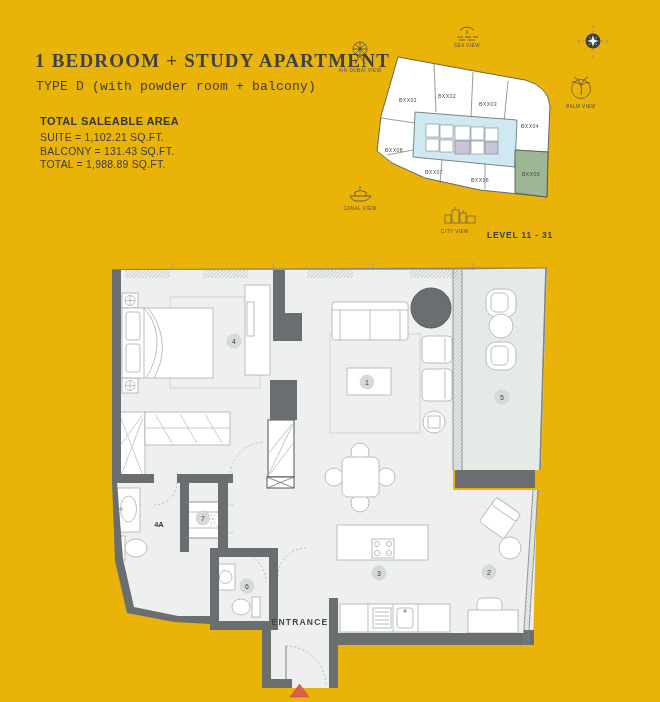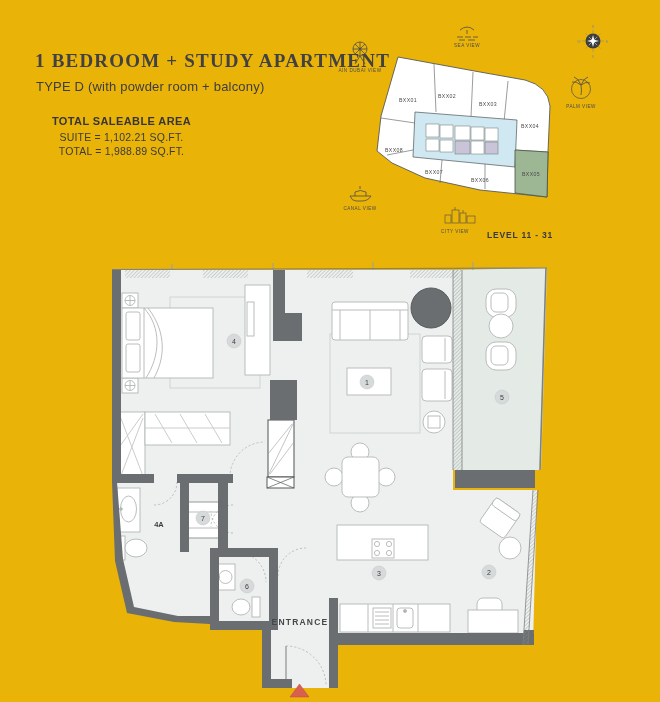--- a/index.html
+++ b/index.html
@@ -1,42 +1,43 @@
 <!DOCTYPE html>
 <html><head>
 <meta charset="utf-8">
 <style>
   html,body{margin:0;padding:0;background:#ffffff;}
   #page{position:relative;width:660px;height:702px;background:#eab308;overflow:hidden;
         font-family:"Liberation Sans",sans-serif;color:#3c3c3e;}
   .title{position:absolute;left:35px;top:50px;font-family:"Liberation Serif",serif;
          font-size:19px;font-weight:600;letter-spacing:1.2px;color:#414143;}
   .subtitle{position:absolute;left:36px;top:79px;font-size:13px;font-weight:500;
-            letter-spacing:.2px;color:#3d3d3f;}
-  .area-block{position:absolute;left:40px;top:115px;width:163px;text-align:center;}
+            letter-spacing:.2px;color:#3d3d3f;font-family:Liberation Mono, monospace;}
+  .area-block{position:absolute;left:40px;top:115px;width:163px;text-align:left;}
   .area-heading{font-size:11px;font-weight:700;letter-spacing:.4px;color:#363638;margin-bottom:4px;}
   .area-line{font-size:10.5px;line-height:13.5px;color:#3b3b3d;letter-spacing:.2px;}
   svg text{font-family:"Liberation Sans",sans-serif;}
   .unit-lbl{font-size:5.2px;letter-spacing:.4px;fill:#4c4c4c;}
   .view-lbl{font-size:4.6px;letter-spacing:.5px;fill:#4c4c4c;}
   .lvl-lbl{font-size:8.5px;font-weight:700;letter-spacing:.8px;fill:#3a3a3c;}
   .room-num{font-size:7px;fill:#3c3c3e;font-weight:500;}
   .ent-lbl{font-size:8.5px;font-weight:600;letter-spacing:1.2px;fill:#474749;}
   .compass-lbl{font-size:3.6px;fill:#8a8e8d;}
 </style>
 </head>
 <body>
 
 <div id="page">
 
   <div class="title">1 BEDROOM + STUDY APARTMENT</div>
   <div class="subtitle">TYPE D (with powder room + balcony)</div>
   <div class="area-block">
     <div class="area-heading">TOTAL SALEABLE AREA</div>
     <div class="area-line">SUITE = 1,102.21 SQ.FT.</div>
+    <div class="area-line">BALCONY = 131.43 SQ.FT.</div>
     <div class="area-line">TOTAL = 1,988.89 SQ.FT.</div>
   </div>
 
   <svg style="position:absolute;left:330px;top:0;" width="330" height="250" viewBox="0 0 330 250">
 
     <g>
       <path d="M68,57 L150,72 L195,80 Q218,86 220,106 L218,152 L217,197 L150,190 L95,178 L62,163 L47,151 L51,116 Z" fill="#ffffff" stroke="#55595a" stroke-width="0.9"></path>
       <path d="M104,64 L106,112 M143,72 L141,117 M178,81 L174,122 M51,118 L85,123 M57,155 L83,150 M110,183 L112,160 M155,189 L155,164 M218,152 L185,150" stroke="#55595a" stroke-width="0.6" fill="none"></path>
 
       <polygon points="85,112 187,120 185,167 83,157" fill="#cfe8f1" stroke="#4f5454" stroke-width="0.7"></polygon>

